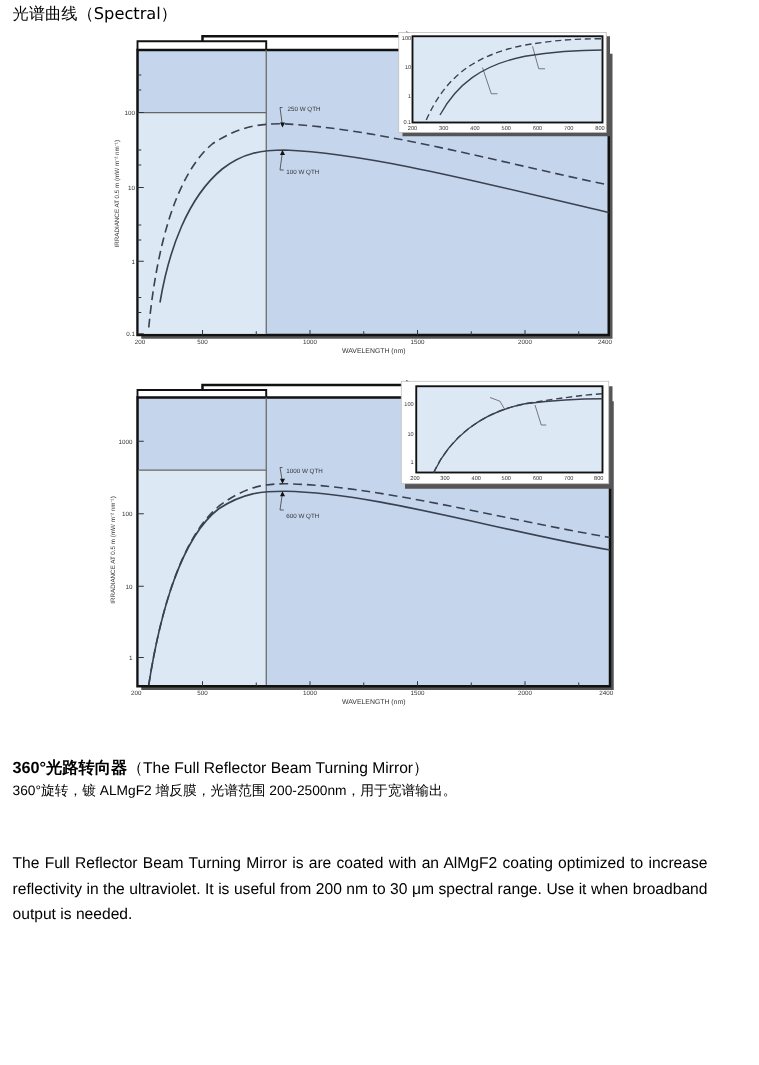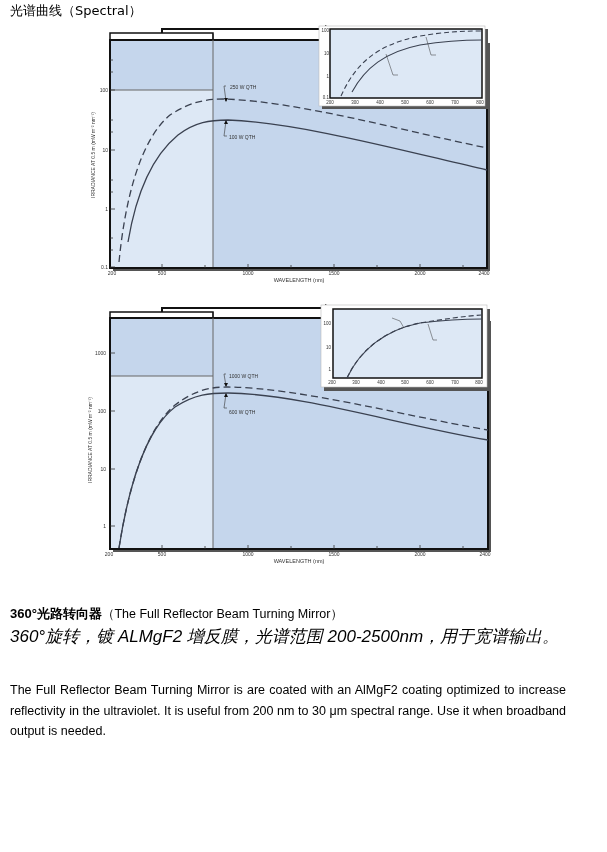--- a/index.html
+++ b/index.html
@@ -2,21 +2,21 @@
 <html><head>
 <meta charset="utf-8">
 <style>
   html,body{margin:0;padding:0;background:#fff;}
   body{width:607px;height:852px;position:relative;overflow:hidden;font-family:"DejaVu Sans",sans-serif;color:#000;}
   .title{position:absolute;left:10px;top:2px;font-size:13px;font-weight:normal;white-space:nowrap;}
   .chart{position:absolute;left:0;top:0;}
   .txt{position:absolute;left:10px;white-space:nowrap;font-family:"Liberation Sans",sans-serif;}
   .h2{top:592px;font-size:13px;font-weight:bold;margin-top:13px;}
   .h2 .en{font-weight:normal;font-size:12.5px;}
-  .l1{top:625px;font-size:17px;font-style:italic;}
+  .l1{top:625px;font-size:11px;}
   .para{position:absolute;left:10px;top:680px;width:556px;font-size:12.5px;line-height:20.5px;text-align:justify;font-family:Liberation Sans, sans-serif;}
   svg text{font-family:"Liberation Sans",sans-serif;}
 </style>
 </head>
 <body>
 
 <div class="title">光谱曲线（Spectral）</div>
 
 <svg class="chart" width="607" height="300" viewBox="0 0 607 300" style="top:0;">
 

